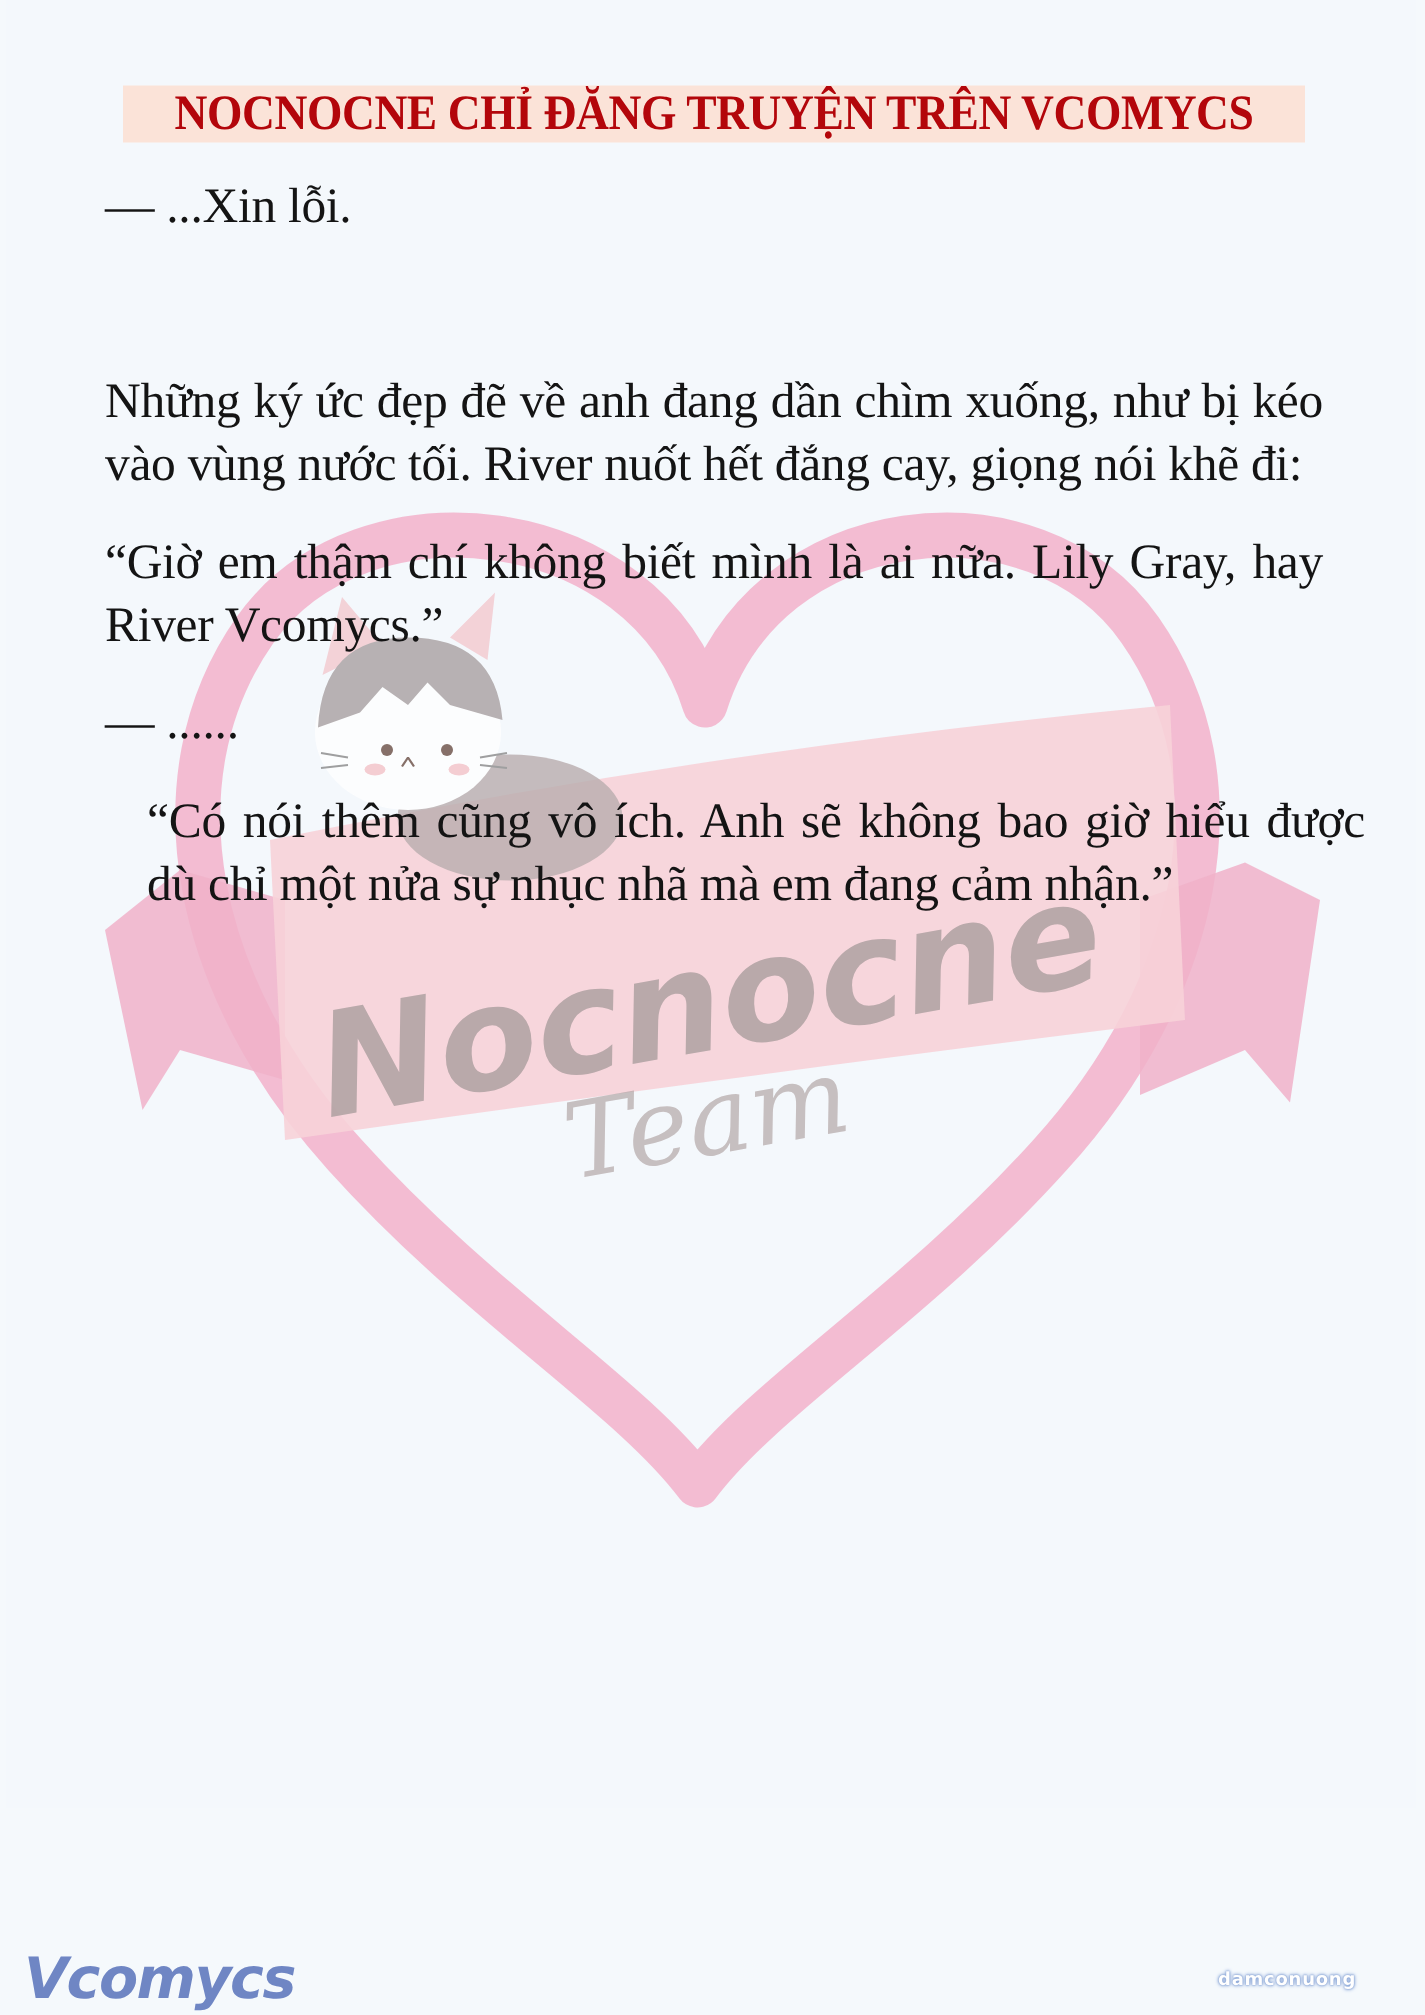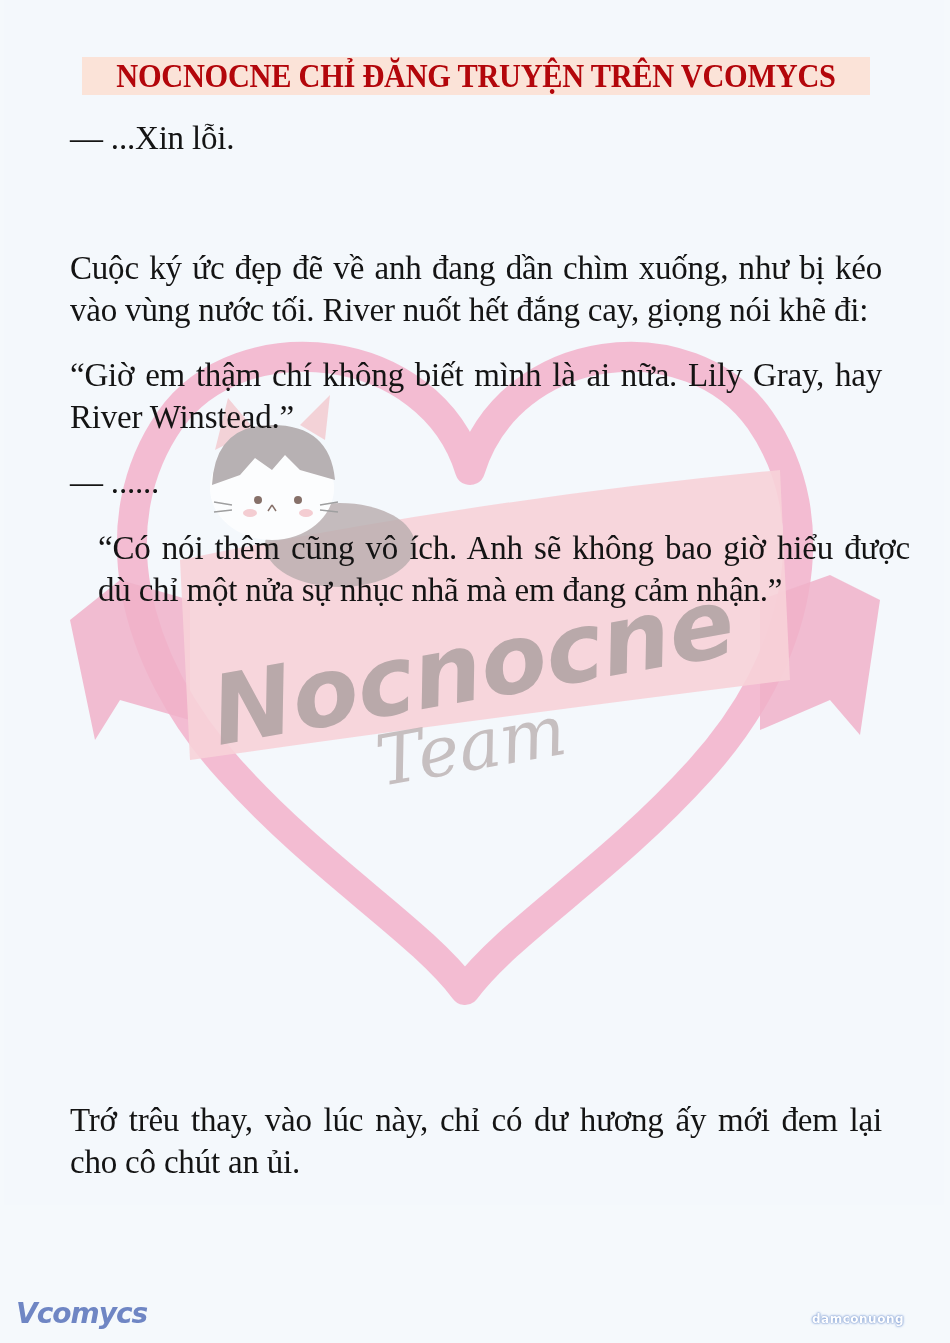--- a/index.html
+++ b/index.html
@@ -36,21 +36,21 @@
     position: absolute; left: 70px; width: 812px;
     color: #141414; font-size: 33px; line-height: 41.5px;
     font-family: "Liberation Serif", serif;
     letter-spacing: -0.2px;
   }
   .justify { text-align: justify; text-align-last: left; }
 
   .logo-vcomycs {
     position: absolute; left: 16px; top: 1297px;
     font-family: "DejaVu Sans", sans-serif; font-style: italic; font-weight: bold;
-    font-size: 28px; color: #6f86c4; letter-spacing: -1px;
+    font-size: 38px; color: #6f86c4; letter-spacing: -1px;
   }
   .logo-dam {
     position: absolute; left: 812px; top: 1312px;
     font-family: "DejaVu Sans", sans-serif; font-size: 12px; font-weight: bold;
     color: #ffffff; letter-spacing: 0.5px;
     text-shadow: 0 0 2px #8aa6d8, 0 0 3px #8aa6d8, 0 0 1px #6b8cc8;
   }
 </style>
 </head>
 <body>
@@ -81,21 +81,20 @@
     </g>
 
     <text x="470" y="700" text-anchor="middle" font-family="DejaVu Sans, sans-serif" font-weight="bold" font-style="italic" font-size="96" fill="#a59a9a" opacity="0.75" transform="rotate(-10 470 650)">Nocnocne</text>
     <text x="470" y="770" text-anchor="middle" font-family="DejaVu Serif, serif" font-style="italic" font-size="70" fill="#b3a7a7" opacity="0.7" transform="rotate(-10 470 740)">Team</text>
   </svg>
 
   <div class="banner"></div>
   <div class="banner-text">NOCNOCNE CHỈ ĐĂNG TRUYỆN TRÊN VCOMYCS</div>
 
   <div class="text" style="top:118px;">— ...Xin lỗi.</div>
-  <div class="text justify" style="top:248px;">Cuộc ký ức đẹp đẽ về anh đang dần chìm xuống, như bị kéo vào vùng nước tối. River nuốt hết đắng cay, giọng nói khẽ đi:</div>
-  <div class="text justify" style="top:355px;">“Giờ em thậm chí không biết mình là ai nữa. Lily Gray, hay River Winstead.”</div>
+  <div class="text justify" style="top:248px;">Những ký ức đẹp đẽ về anh đang dần chìm xuống, như bị kéo vào vùng nước tối. River nuốt hết đắng cay, giọng nói khẽ đi:</div>
+  <div class="text justify" style="top:355px;">“Giờ em thậm chí không biết mình là ai nữa. Lily Gray, hay River Vcomycs.”</div>
   <div class="text" style="top:462px;">— ......</div>
   <div class="text justify" style="top:528px;margin-left:28px;">“Có nói thêm cũng vô ích. Anh sẽ không bao giờ hiểu được dù chỉ một nửa sự nhục nhã mà em đang cảm nhận.”</div>
-  <div class="text justify" style="top:1100px;">Trớ trêu thay, vào lúc này, chỉ có dư hương ấy mới đem lại cho cô chút an ủi.</div>
 
   <div class="logo-vcomycs">Vcomycs</div>
   <div class="logo-dam">damconuong</div>
 </div>
 
 </body></html>

